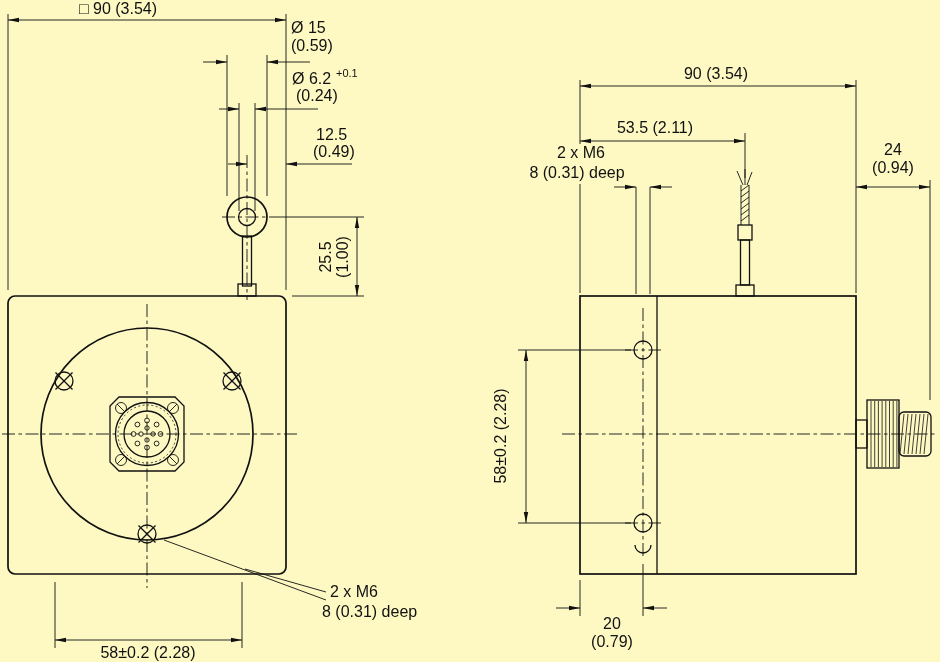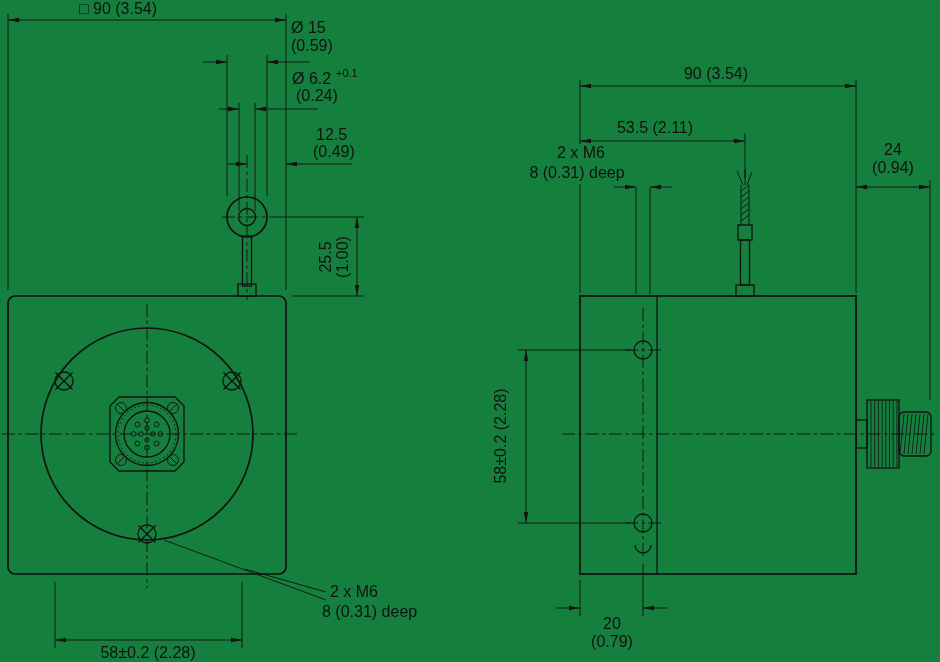--- a/index.html
+++ b/index.html
@@ -1,16 +1,16 @@
 <!DOCTYPE html>
 <html><head>
 <meta charset="utf-8">
 <style>
   html,body{margin:0;padding:0;background:#ffffff;}
-  .stage{position:relative;width:940px;height:662px;background:#15803d;overflow:hidden;}
+  .stage{position:relative;width:940px;height:662px;background:#fef9c3;overflow:hidden;}
   .obj{fill:none;stroke:#111111;stroke-width:1.7;}
   .med{fill:none;stroke:#111111;stroke-width:1.3;}
   .thin{fill:none;stroke:#111111;stroke-width:0.9;}
   .cl{fill:none;stroke:#111111;stroke-width:0.9;stroke-dasharray:13 3.5 3.5 3.5;}
   .knurl{fill:none;stroke:#111111;stroke-width:0.8;}
   .arr{fill:#111111;stroke:none;}
   .lbl{font-family:"Liberation Sans",sans-serif;font-size:16px;fill:#111111;}
   .sup{font-family:"Liberation Sans",sans-serif;font-size:11px;fill:#111111;}
 </style>
 </head>

